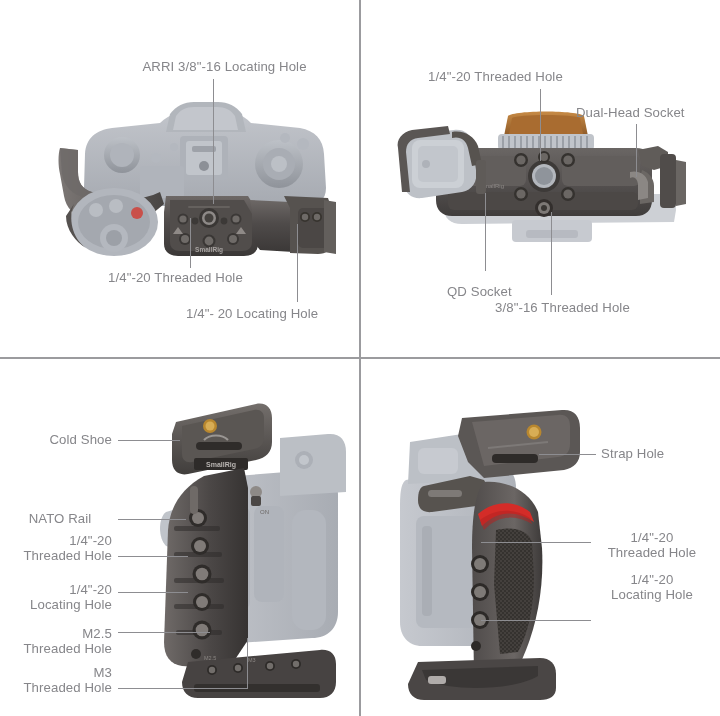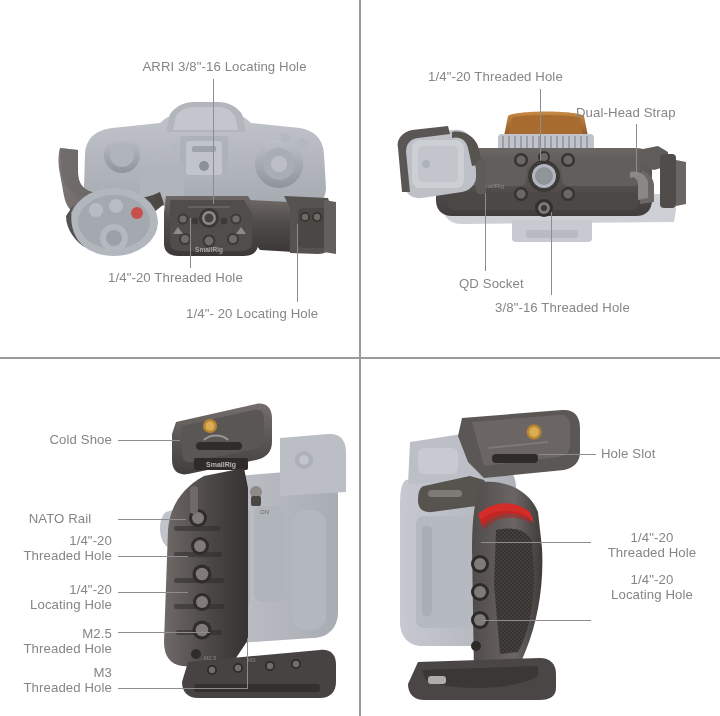--- a/index.html
+++ b/index.html
@@ -248,24 +248,24 @@
       <path d="M284 52 L294 54 L294 96 L284 98 Z" fill="#6a6663"></path>
 
       <path d="M238 64 C246 62 254 66 256 74 L256 90 L246 92 L246 76
                C245 70 242 68 238 70 Z" fill="#8b8784"></path>
     </svg>
   </div>
 
   <div class="label" style="left:428px;top:69px;">1/4"-20 Threaded Hole</div>
   <div class="lead v" style="left:540px;top:89px;height:72px;"></div>
 
-  <div class="label" style="left:576px;top:105px;">Dual-Head Strap</div>
+  <div class="label" style="left:576px;top:105px;">Dual-Head Socket</div>
   <div class="lead v" style="left:636px;top:124px;height:53px;"></div>
 
-  <div class="label" style="left:447px;top:276px;margin-left:12px;">QD Socket</div>
+  <div class="label" style="left:447px;top:284px;">QD Socket</div>
   <div class="lead v" style="left:485px;top:193px;height:78px;"></div>
 
   <div class="label" style="left:495px;top:300px;">3/8"-16 Threaded Hole</div>
   <div class="lead v" style="left:551px;top:212px;height:83px;"></div>
 
   <div class="art" style="left:152px;top:400px;width:195px;height:300px;">
     <svg width="195" height="300" viewBox="0 0 195 300">
       <defs>
         <linearGradient id="blCage" x1="0" y1="0" x2="1" y2="0">
           <stop offset="0" stop-color="#6f6a68"></stop>
@@ -450,21 +450,21 @@
         <circle cx="92" cy="212" r="6" fill="#7e7a77"></circle>
       <circle cx="88" cy="238" r="5" fill="#2d2a28"></circle>
 
       <path d="M30 254 L152 250 C162 250 168 256 168 266 L168 280
                C168 288 162 292 152 292 L36 292 C26 292 20 286 20 276 Z" fill="#4a4645"></path>
       <path d="M34 262 L150 258 L150 268 C128 282 64 284 38 272 Z" fill="#3a3736"></path>
       <rect x="40" y="268" width="18" height="8" rx="3" fill="#b0acaa"></rect>
     </svg>
   </div>
 
-  <div class="label" style="left:601px;top:446px;">Hole Slot</div>
+  <div class="label" style="left:601px;top:446px;">Strap Hole</div>
   <div class="lead h" style="left:539px;top:454px;width:57px;"></div>
 
   <div class="label ctr" style="left:596px;top:530px;width:112px;">1/4"-20</div>
   <div class="label ctr" style="left:596px;top:545px;width:112px;">Threaded Hole</div>
   <div class="lead h" style="left:481px;top:542px;width:110px;"></div>
 
   <div class="label ctr" style="left:596px;top:572px;width:112px;">1/4"-20</div>
   <div class="label ctr" style="left:596px;top:587px;width:112px;">Locating Hole</div>
   <div class="lead h" style="left:481px;top:620px;width:110px;"></div>
 

